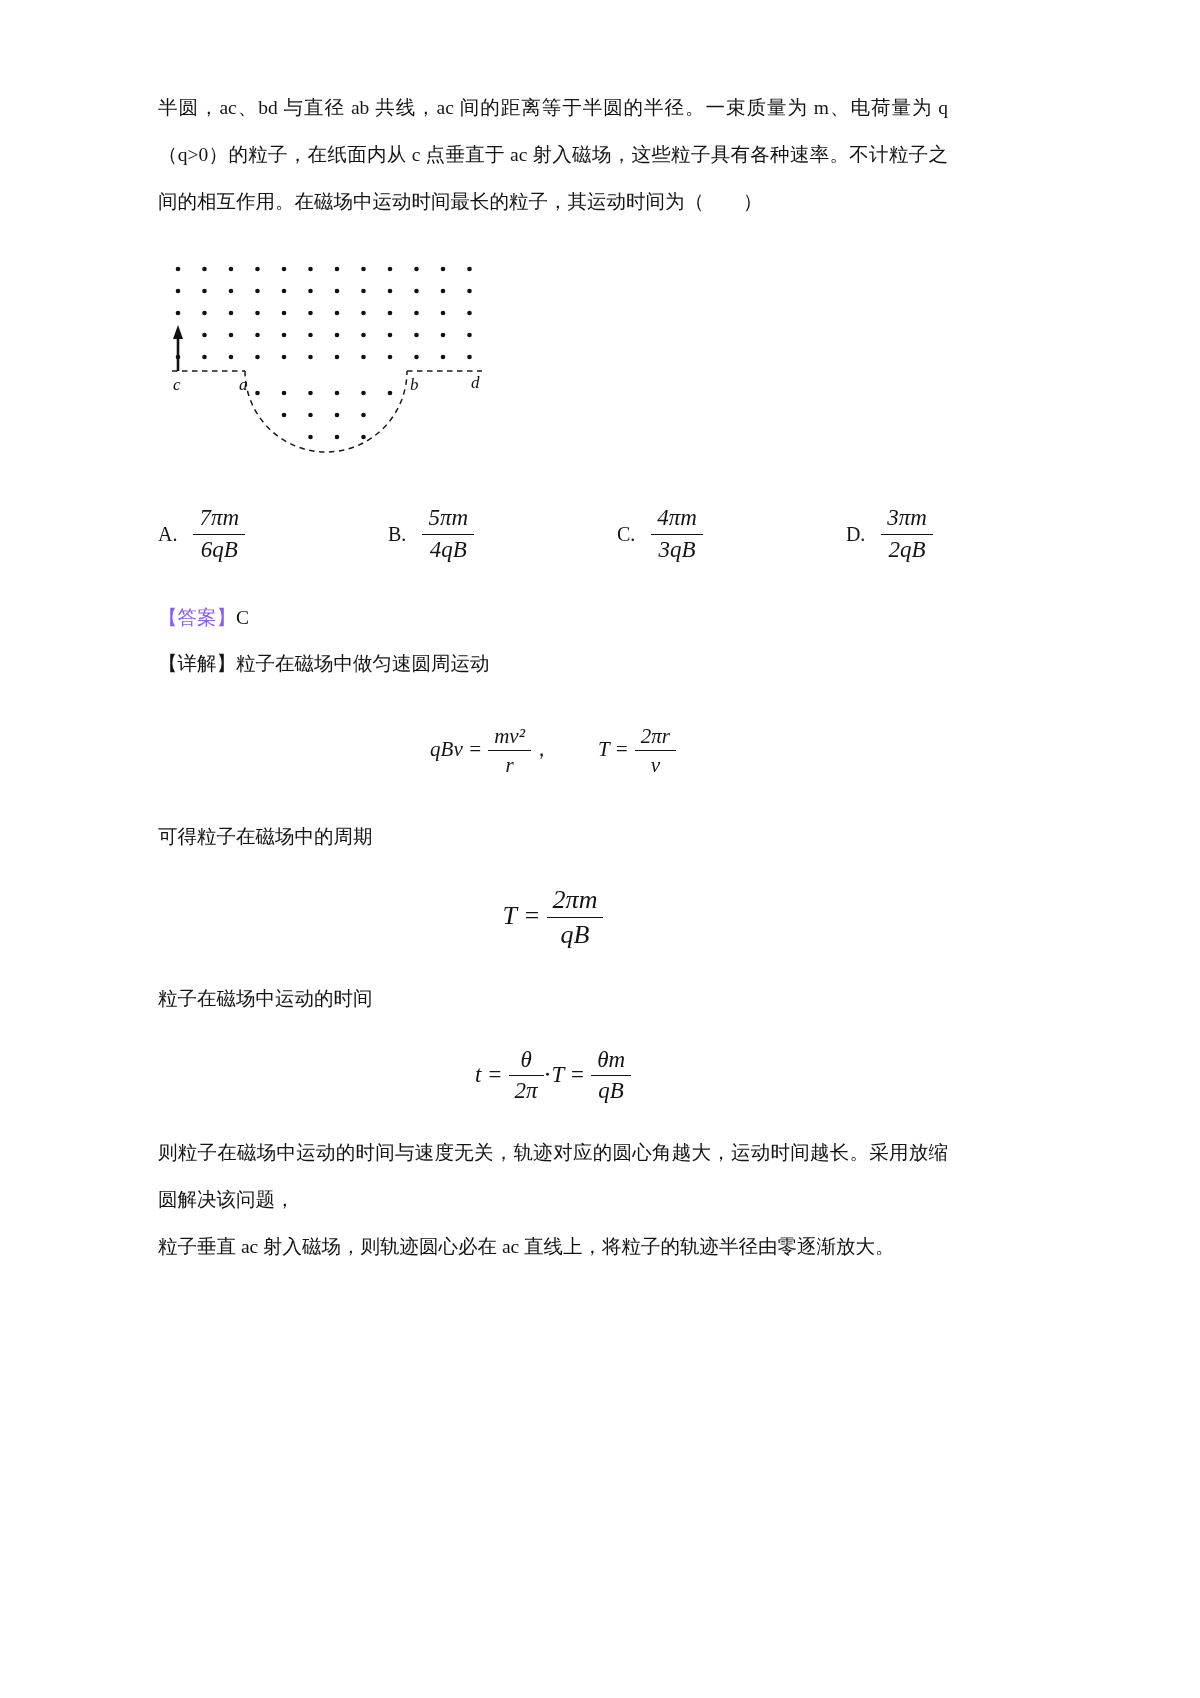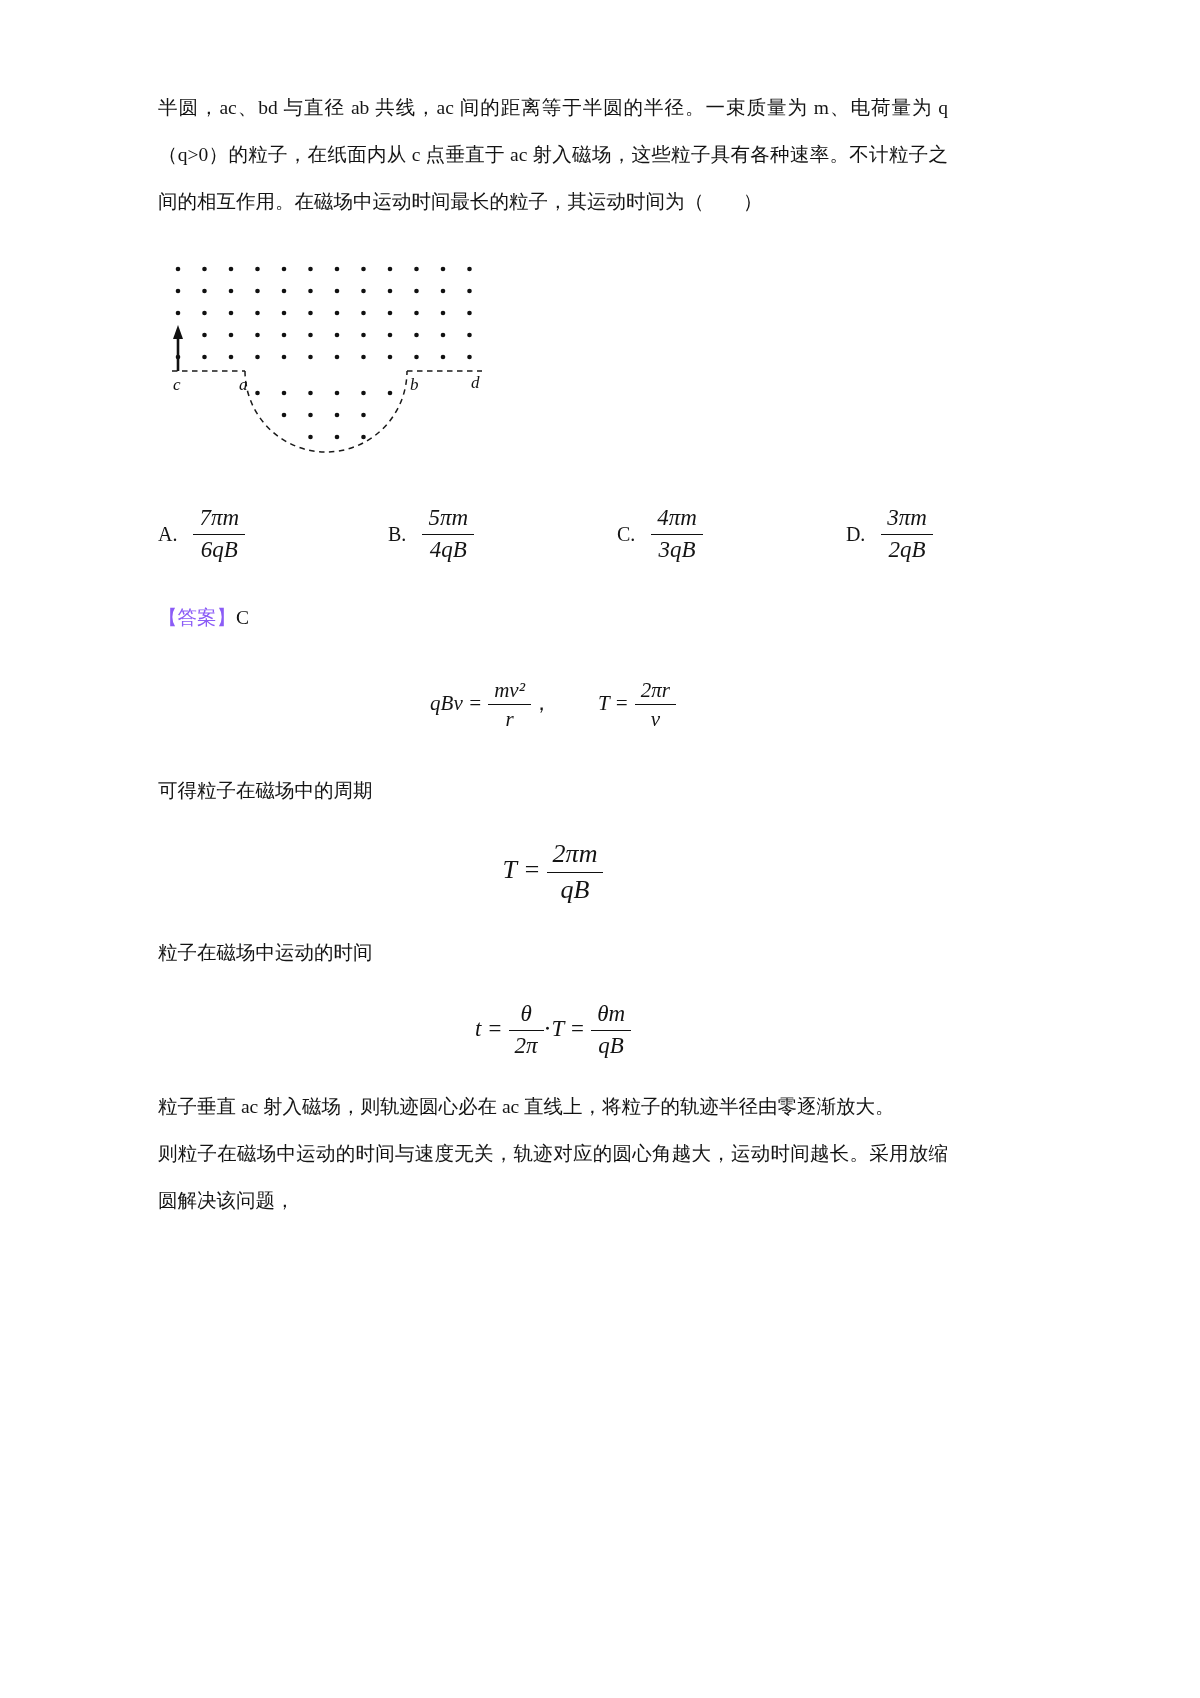--- a/index.html
+++ b/index.html
@@ -155,36 +155,37 @@
       <span class="opt-label">D.</span>
       <span class="frac mi opt-frac">
         <span class="num">3πm</span>
         <span class="den">2qB</span>
       </span>
     </div>
   </div>
 
   <div class="answer-block">
     <p class="line"><span class="blue">【答案】</span><span>C</span></p>
+    <p class="line"><span>【详解】</span><span>粒子在磁场中做匀速圆周运动</span></p>
   </div>
 
   <div class="formula">
     <span class="mi">qBv =</span><span class="sp"></span><span class="frac mi"><span class="num">mv²</span><span class="den">r</span></span><span>，</span><span class="gap"></span><span class="mi">T =</span><span class="sp"></span><span class="frac mi"><span class="num">2πr</span><span class="den">v</span></span>
   </div>
 
   <p class="line">可得粒子在磁场中的周期</p>
 
   <div class="formula formula-large">
     <span class="mi">T =</span><span class="sp"></span><span class="frac mi"><span class="num">2πm</span><span class="den">qB</span></span>
   </div>
 
   <p class="line">粒子在磁场中运动的时间</p>
 
   <div class="formula formula-mid">
     <span class="mi">t =</span><span class="sp"></span><span class="frac mi"><span class="num">θ</span><span class="den">2π</span></span><span class="mi">⋅T =</span><span class="sp"></span><span class="frac mi"><span class="num">θm</span><span class="den">qB</span></span>
   </div>
 
   <div class="body-text">
+    <p class="para">则粒子在磁场中运动的时间与速度无关，轨迹对应的圆心角越大，运动时间越长。采用放缩圆解决该问题，</p>
     <p class="para">粒子垂直 ac 射入磁场，则轨迹圆心必在 ac 直线上，将粒子的轨迹半径由零逐渐放大。</p>
-    <p class="para">则粒子在磁场中运动的时间与速度无关，轨迹对应的圆心角越大，运动时间越长。采用放缩圆解决该问题，</p>
   </div>
 
 </div>
 
 </body></html>

